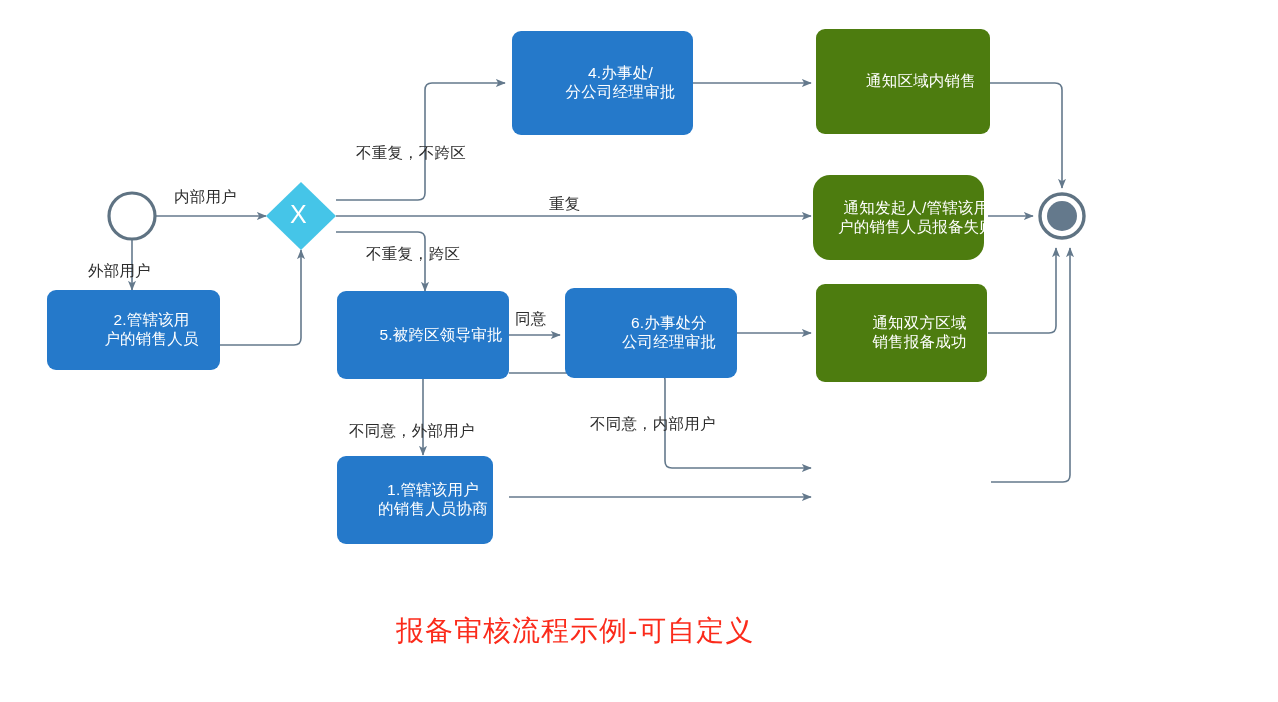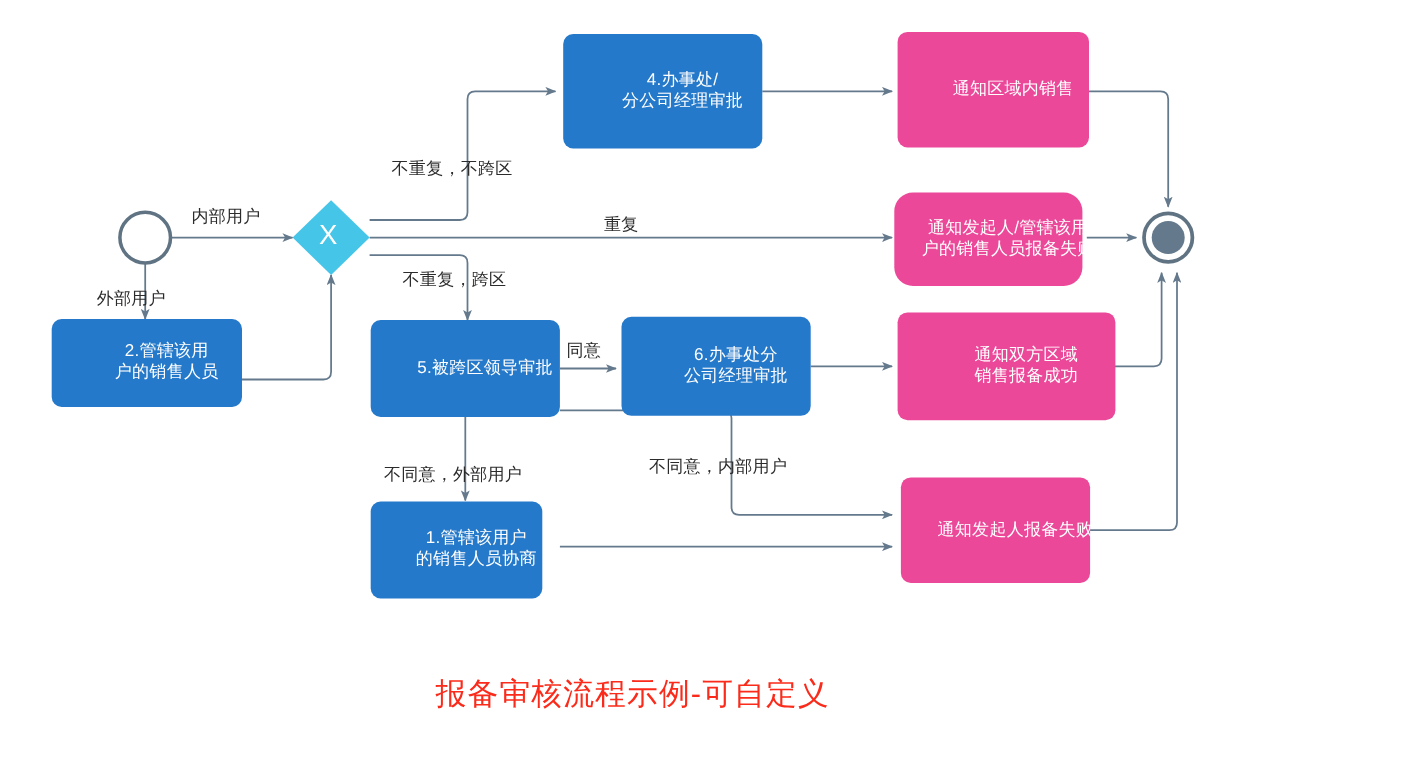--- a/index.html
+++ b/index.html
@@ -35,21 +35,21 @@
     text-align: center;
     color: #ffffff;
     border-radius: 9px;
     line-height: 1.22;
     font-size: 15.5px;
     letter-spacing: 0.2px;
     white-space: nowrap;
     padding-left: 36px;
   }
   .node.dark { background: #2579ca; }
-  .node.light { background: #ec4899; }
+  .node.light { background: #4d7c0f; }
   .node-label { display: block; }
 
   .edge-label {
     position: absolute;
     color: #2b2b2b;
     font-size: 15.5px;
     white-space: nowrap;
     letter-spacing: 0.2px;
   }
   .gateway-x {
@@ -167,32 +167,27 @@
     </div>
   </div>
 
   <div class="node light overflow-node" style="left:813px; top:175px; width:171px; height:85px;border-radius:17px;">
     <div>
       <span class="node-label">通知发起人/管辖该用</span>
       <span class="node-label">户的销售人员报备失败</span>
     </div>
   </div>
 
-  <div class="node light" style="left:816px; top:284px; width:198px; height:98px;">
+  <div class="node light" style="left:816px; top:284px; width:171px; height:98px;">
     <div>
       <span class="node-label">通知双方区域</span>
       <span class="node-label">销售报备成功</span>
     </div>
   </div>
 
-  <div class="node light" style="left:819px; top:434px; width:172px; height:96px;">
-    <div>
-      <span class="node-label">通知发起人报备失败</span>
-    </div>
-  </div>
 
   <div class="edge-label" style="left:174px; top:187px;">内部用户</div>
   <div class="edge-label" style="left:88px; top:261px;">外部用户</div>
   <div class="edge-label" style="left:356px; top:143px;">不重复，不跨区</div>
   <div class="edge-label" style="left:549px; top:194px;">重复</div>
   <div class="edge-label" style="left:366px; top:244px;">不重复，跨区</div>
   <div class="edge-label" style="left:515px; top:309px;">同意</div>
   <div class="edge-label" style="left:349px; top:421px;">不同意，外部用户</div>
   <div class="edge-label" style="left:590px; top:414px;">不同意，内部用户</div>
 

